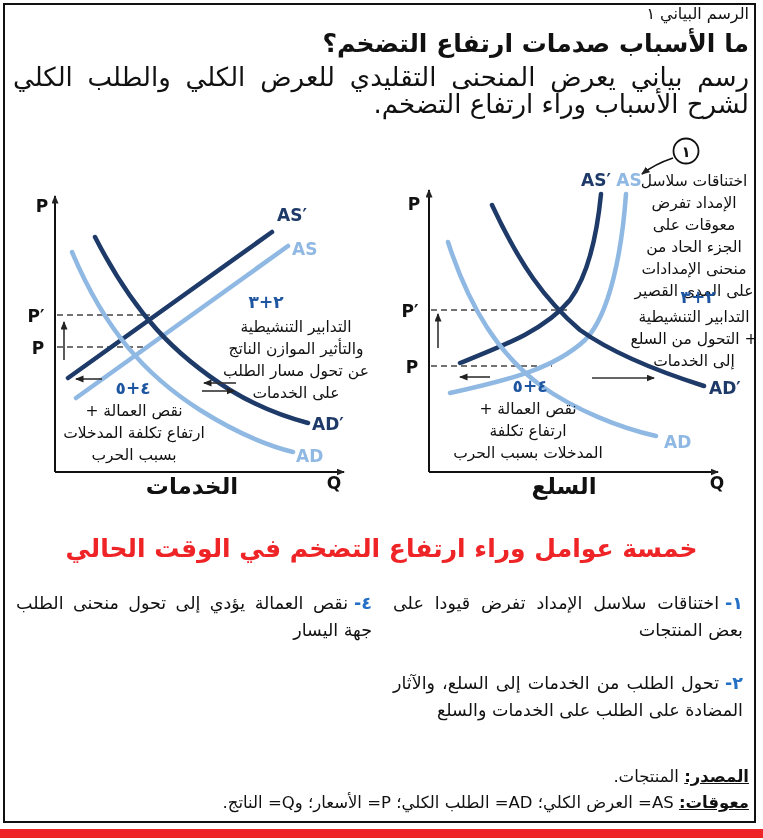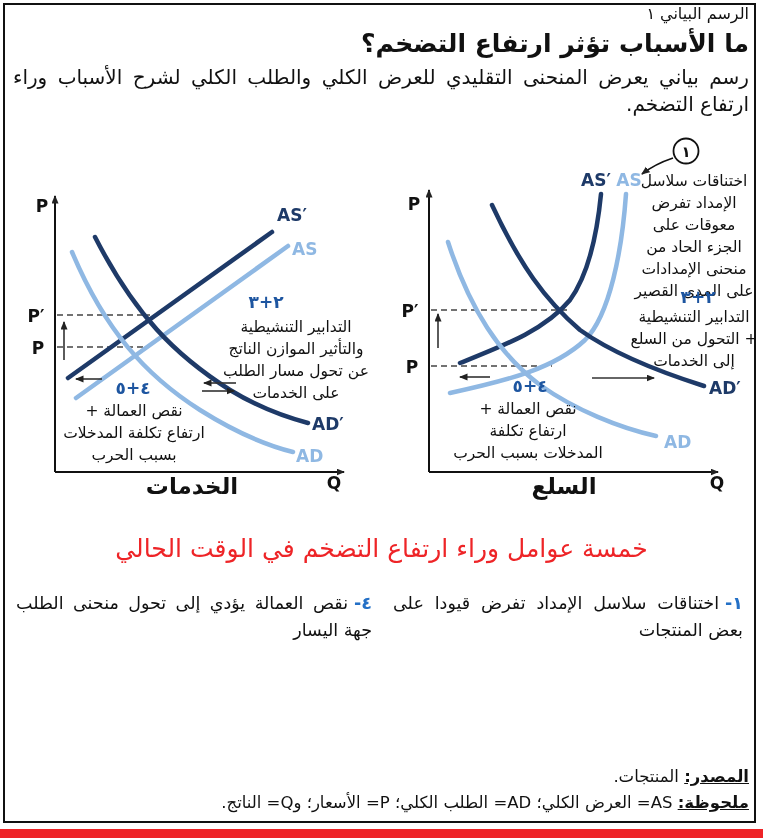--- a/index.html
+++ b/index.html
@@ -5,25 +5,25 @@
   html,body{margin:0;padding:0;}
   body{
     width:763px;height:840px;position:relative;background:#fff;
     font-family:"DejaVu Sans",sans-serif;color:#111;overflow:hidden;
   }
   .frame{position:absolute;left:3px;top:3px;width:753px;height:820px;
          border:2px solid #111;box-sizing:border-box;}
   .bottom-bar{position:absolute;left:0;top:829px;width:763px;height:9px;}
   .kicker{position:absolute;right:14px;top:4px;font-size:16px;direction:rtl;}
   .page-title{position:absolute;right:14px;top:29px;font-size:25px;font-weight:bold;direction:rtl;}
-  .page-subtitle{position:absolute;right:14px;top:64px;width:736px;font-size:20px;
+  .page-subtitle{position:absolute;right:14px;top:64px;width:736px;font-size:26px;
                  line-height:27px;direction:rtl;text-align:justify;}
   .charts{position:absolute;left:0;top:136px;width:763px;height:372px;}
   .section-heading{position:absolute;left:0;top:534px;width:763px;text-align:center;
-                   font-size:25px;font-weight:normal;direction:rtl;}
+                   font-size:25px;font-weight:bold;direction:rtl;}
   .factors{position:absolute;left:0;top:590px;width:763px;direction:rtl;
            display:flex;justify-content:space-between;padding:0 20px 0 16px;box-sizing:border-box;}
   .fcol{width:350px;}
   .fcol.second{width:356px;}
   .factor{font-size:17.5px;line-height:27px;text-align:justify;direction:rtl;}
   .factor .num{font-weight:bold;margin-left:6px;white-space:nowrap;}
   .gap-lg{margin-top:26px;}
   .gap-sm{}
   .gap-md{margin-top:20px;}
   .footer{position:absolute;right:14px;top:764px;width:740px;direction:rtl;
@@ -37,21 +37,21 @@
   .axis-label{font-weight:bold;font-size:17px;}
   .ann{font-size:15.5px;fill:#111;}
   .xtitle{font-weight:bold;font-size:23px;fill:#111;}
 </style>
 </head>
 <body>
 
 <div class="frame"></div>
 
 <div class="kicker">الرسم البياني ١</div>
-<div class="page-title">ما الأسباب تؤثر ارتفاع التضخم؟</div>
+<div class="page-title">ما الأسباب صدمات ارتفاع التضخم؟</div>
 <div class="page-subtitle">رسم بياني يعرض المنحنى التقليدي للعرض الكلي والطلب الكلي لشرح الأسباب وراء ارتفاع التضخم.</div>
 
 <svg class="charts" width="763" height="372" viewBox="0 0 763 372" style="overflow:visible">
   <defs>
     <marker id="ah" markerUnits="userSpaceOnUse" markerWidth="10" markerHeight="9" refX="7.5" refY="3.5" orient="auto">
       <path d="M0,0 L8.5,3.5 L0,7 Z" fill="#222"></path>
     </marker>
   </defs>
 
   <g>
@@ -146,26 +146,29 @@
   </g>
 </svg>
 
 <div class="section-heading" style="color:#ee2427;">خمسة عوامل وراء ارتفاع التضخم في الوقت الحالي</div>
 
 <div class="factors">
   <div class="fcol">
     <div class="factor">
       <span class="num" style="color:#2470c6;">١-</span><span>اختناقات سلاسل الإمداد تفرض قيودا على بعض المنتجات</span>
     </div>
+    <div class="factor gap-lg">
+      <span class="num" style="color:#2470c6;">٢-</span><span>تحول الطلب من الخدمات إلى السلع، والآثار المضادة على الطلب على الخدمات والسلع</span>
+    </div>
   </div>
   <div class="fcol second">
     <div class="factor gap-sm">
       <span class="num" style="color:#2470c6;">٤-</span><span>نقص العمالة يؤدي إلى تحول منحنى الطلب جهة اليسار</span>
     </div>
   </div>
 </div>
 
 <div class="footer">
   <div><b>المصدر:</b><span> المنتجات.</span></div>
-  <div><b>ملحوظة:</b><span> AS= العرض الكلي؛ AD= الطلب الكلي؛ P= الأسعار؛ وQ= الناتج.</span></div>
+  <div><b>معوقات:</b><span> AS= العرض الكلي؛ AD= الطلب الكلي؛ P= الأسعار؛ وQ= الناتج.</span></div>
 </div>
 
 <div class="bottom-bar" style="background:#ee2427;"></div>
 
 </body></html>

